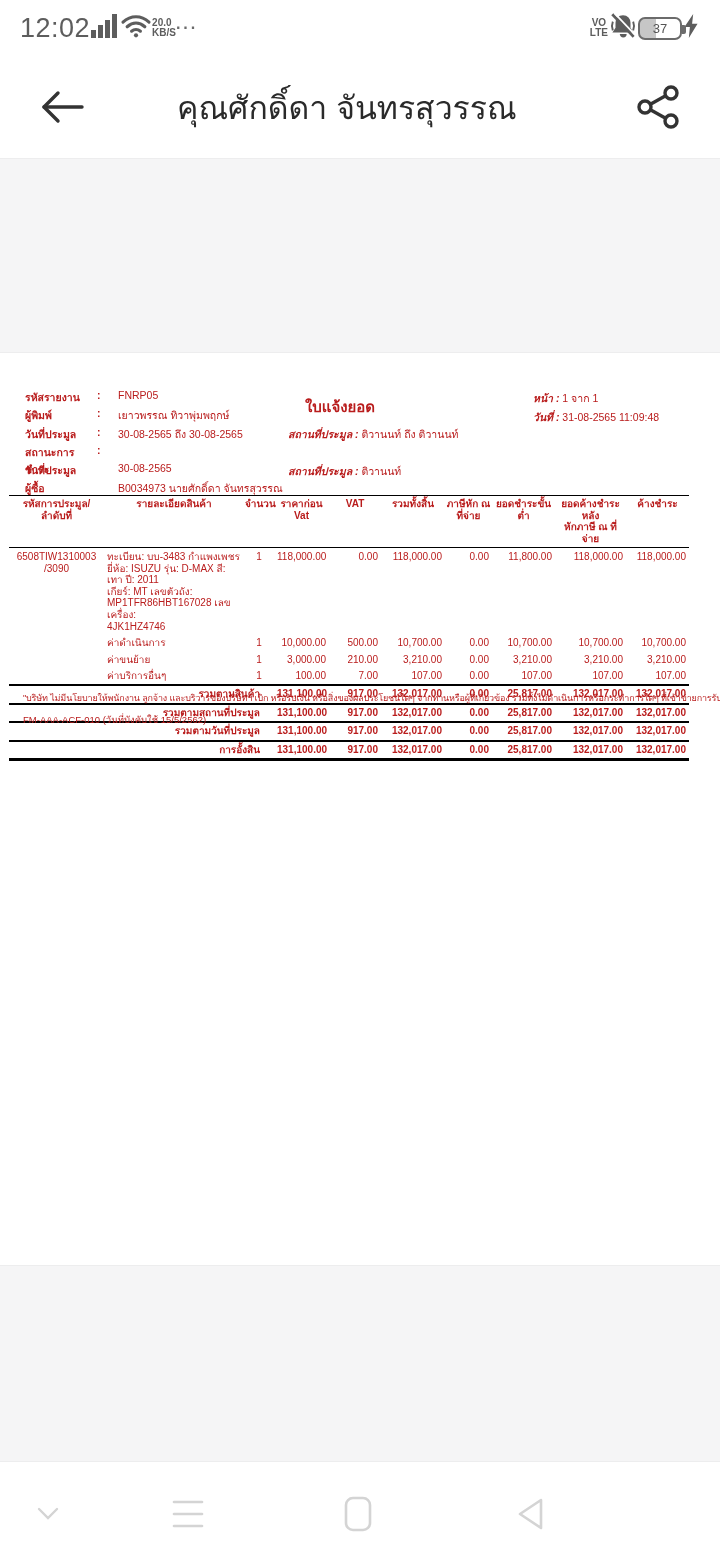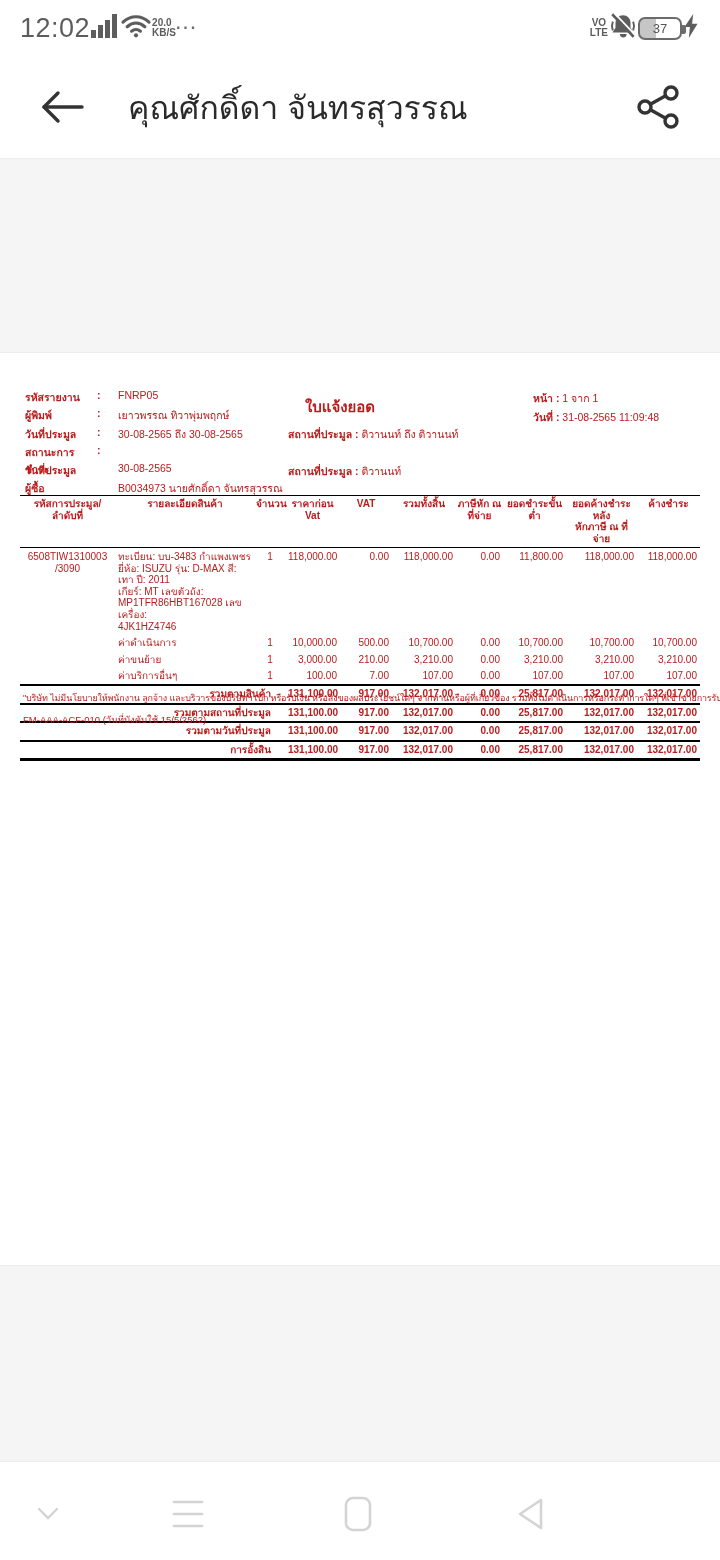--- a/index.html
+++ b/index.html
@@ -17,42 +17,42 @@
   .sb-volte { font-size:10px; line-height:10px; font-weight:700; text-align:center; }
   .battery { position:relative; width:44px; height:23px; border:2.5px solid #6b6b6b; border-radius:7px;
     display:flex; align-items:center; justify-content:center; font-size:13px; font-weight:500; color:#555;
     background:linear-gradient(90deg,#c6c6c6 40%,#ffffff 40%); }
   .battery:after { content:""; position:absolute; right:-6px; top:6px; width:4px; height:9px;
     background:#6b6b6b; border-radius:0 2px 2px 0; }
 
   
   .app-bar { height:102px; display:flex; align-items:center; padding:0 36px; background:#fff; }
   .back-btn { width:52px; height:52px; display:flex; align-items:center; justify-content:center; cursor:pointer; }
-  .app-title { font-size:32px; color:#2a2a2a; margin-left:40px; flex:1; white-space:nowrap; overflow:hidden; }
+  .app-title { font-size:32px; color:#2a2a2a; margin-left:89px; flex:1; white-space:nowrap; overflow:hidden; }
   .share-btn { width:52px; height:52px; display:flex; align-items:center; justify-content:center; cursor:pointer; }
 
   
   .gap { background:#f5f5f6; }
   .gap.top { height:195px; border-top:1px solid #ededee; border-bottom:1px solid #ededee; }
   .gap.bottom { height:197px; border-top:1px solid #ededee; border-bottom:1px solid #ededee; }
   .page { height:912px; background:#fff; position:relative; color:#b91c1c; }
 
   
   .info-left { position:absolute; top:36px; left:25px; font-size:10.5px; }
   .info-row { display:flex; height:18.3px; align-items:flex-start; }
   .info-row .lbl { width:72px; font-weight:700; }
   .info-row .sep { width:13px; font-weight:700; }
   .info-row .val { white-space:nowrap;padding-left:8px; }
   .doc-title { position:absolute; top:42px; left:285px; width:110px; text-align:center;
     font-size:15px; font-weight:700; }
   .meta-line { position:absolute; font-size:10.5px; white-space:nowrap; }
-  .meta-line .lbl { font-weight:700; }
-
-  
-  .tbl-wrap { position:absolute; top:142px; left:20px; width:680px; }
+  .meta-line .lbl { font-weight:700;font-style:italic; }
+
+  
+  .tbl-wrap { position:absolute; top:142px; left:9px; width:680px; }
   table { border-collapse:collapse; width:680px; table-layout:fixed; font-size:10px; }
   thead td { font-weight:700; text-align:center; vertical-align:top; padding:2px 1px 3px;
     border-top:1.5px solid #000; border-bottom:1.5px solid #000; line-height:11.5px; }
   tbody td { vertical-align:top; padding:3px 3px 2px; line-height:11.6px; }
   td.c { text-align:center; } td.r { text-align:right; } td.l { text-align:left; }
   tr.summary-row td { border-top:2px solid #000; font-weight:700; padding:2px 3px 3px; }
   tr.summary-row:last-child td { border-bottom:3px solid #000; }
   tr.summary-row td.slabel { text-align:right; padding-right:14px; }
 
   .doc-quote { position:absolute; top:338px; left:23px; width:680px; font-size:9px;

